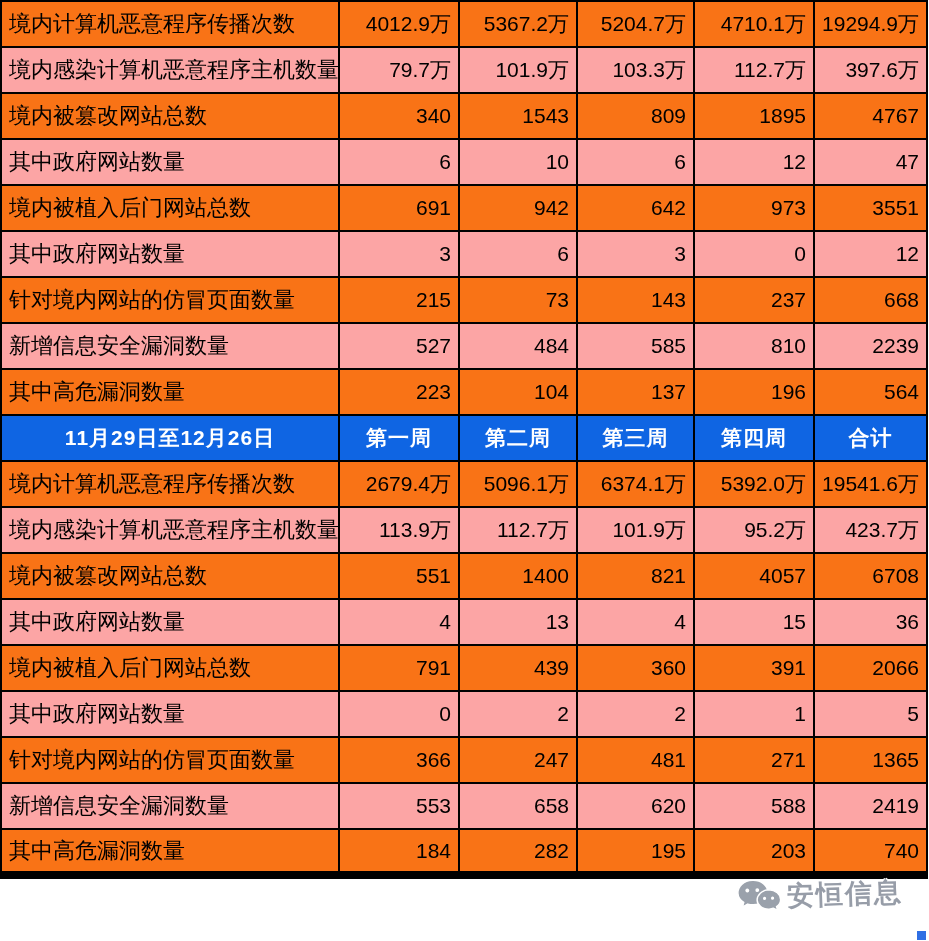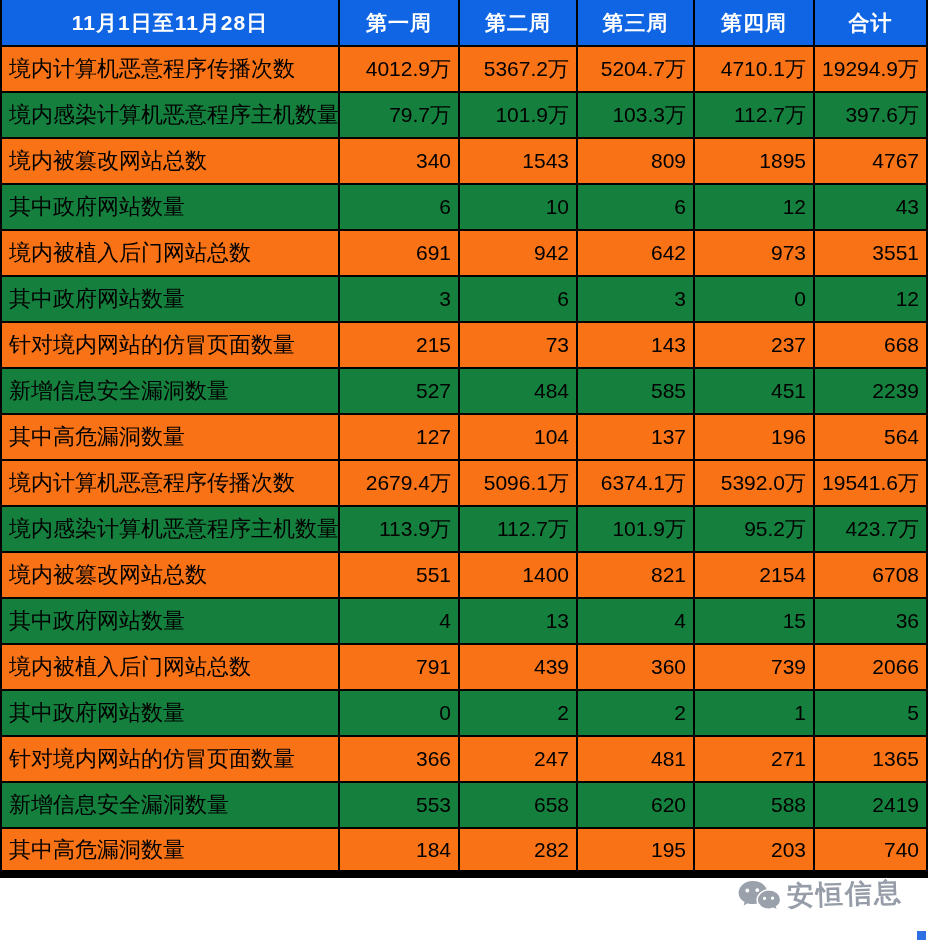--- a/index.html
+++ b/index.html
@@ -44,21 +44,21 @@
     text-align: left;
     font-size: 22px;
   }
   .stats td.val {
     text-align: right;
   }
   .stats tr.shade td {
     background: #f97316;
   }
   .stats tr.plain td {
-    background: #15803d;
+    background: #fca5a5;
   }
   .stats tr.last td {
     border-bottom: 8px solid #000000;
   }
   .watermark {
     position: absolute;
     left: 736px;
     top: 876px;
     display: flex;
     align-items: center;
@@ -94,28 +94,20 @@
   <table class="stats">
     <colgroup>
       <col style="width:338px">
       <col style="width:120px">
       <col style="width:118px">
       <col style="width:117px">
       <col style="width:120px">
       <col style="width:113px">
     </colgroup>
     <tbody id="stats-body">
-        <tr class="header first">
-          <th>11月1日至11月28日</th>
-          <th>第一周</th>
-          <th>第二周</th>
-          <th>第三周</th>
-          <th>第四周</th>
-          <th>合计</th>
-        </tr>
         <tr class="shade">
           <td class="label">境内计算机恶意程序传播次数</td>
           <td class="val">4012.9万</td>
           <td class="val">5367.2万</td>
           <td class="val">5204.7万</td>
           <td class="val">4710.1万</td>
           <td class="val">19294.9万</td>
         </tr>
         <tr class="plain">
           <td class="label">境内感染计算机恶意程序主机数量</td>
@@ -132,21 +124,21 @@
           <td class="val">809</td>
           <td class="val">1895</td>
           <td class="val">4767</td>
         </tr>
         <tr class="plain">
           <td class="label">其中政府网站数量</td>
           <td class="val">6</td>
           <td class="val">10</td>
           <td class="val">6</td>
           <td class="val">12</td>
-          <td class="val">43</td>
+          <td class="val">47</td>
         </tr>
         <tr class="shade">
           <td class="label">境内被植入后门网站总数</td>
           <td class="val">691</td>
           <td class="val">942</td>
           <td class="val">642</td>
           <td class="val">973</td>
           <td class="val">3551</td>
         </tr>
         <tr class="plain">
@@ -163,30 +155,38 @@
           <td class="val">73</td>
           <td class="val">143</td>
           <td class="val">237</td>
           <td class="val">668</td>
         </tr>
         <tr class="plain">
           <td class="label">新增信息安全漏洞数量</td>
           <td class="val">527</td>
           <td class="val">484</td>
           <td class="val">585</td>
-          <td class="val">451</td>
+          <td class="val">810</td>
           <td class="val">2239</td>
         </tr>
         <tr class="shade">
           <td class="label">其中高危漏洞数量</td>
-          <td class="val">127</td>
+          <td class="val">223</td>
           <td class="val">104</td>
           <td class="val">137</td>
           <td class="val">196</td>
           <td class="val">564</td>
+        </tr>
+        <tr class="header">
+          <th>11月29日至12月26日</th>
+          <th>第一周</th>
+          <th>第二周</th>
+          <th>第三周</th>
+          <th>第四周</th>
+          <th>合计</th>
         </tr>
         <tr class="shade">
           <td class="label">境内计算机恶意程序传播次数</td>
           <td class="val">2679.4万</td>
           <td class="val">5096.1万</td>
           <td class="val">6374.1万</td>
           <td class="val">5392.0万</td>
           <td class="val">19541.6万</td>
         </tr>
         <tr class="plain">
@@ -195,37 +195,37 @@
           <td class="val">112.7万</td>
           <td class="val">101.9万</td>
           <td class="val">95.2万</td>
           <td class="val">423.7万</td>
         </tr>
         <tr class="shade">
           <td class="label">境内被篡改网站总数</td>
           <td class="val">551</td>
           <td class="val">1400</td>
           <td class="val">821</td>
-          <td class="val">2154</td>
+          <td class="val">4057</td>
           <td class="val">6708</td>
         </tr>
         <tr class="plain">
           <td class="label">其中政府网站数量</td>
           <td class="val">4</td>
           <td class="val">13</td>
           <td class="val">4</td>
           <td class="val">15</td>
           <td class="val">36</td>
         </tr>
         <tr class="shade">
           <td class="label">境内被植入后门网站总数</td>
           <td class="val">791</td>
           <td class="val">439</td>
           <td class="val">360</td>
-          <td class="val">739</td>
+          <td class="val">391</td>
           <td class="val">2066</td>
         </tr>
         <tr class="plain">
           <td class="label">其中政府网站数量</td>
           <td class="val">0</td>
           <td class="val">2</td>
           <td class="val">2</td>
           <td class="val">1</td>
           <td class="val">5</td>
         </tr>

